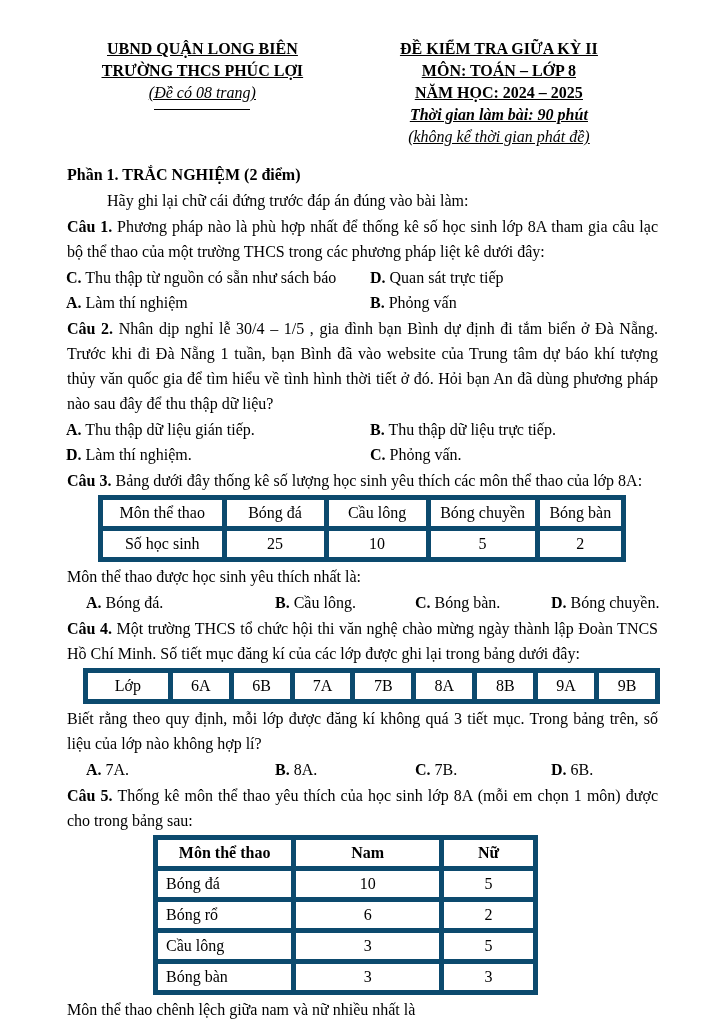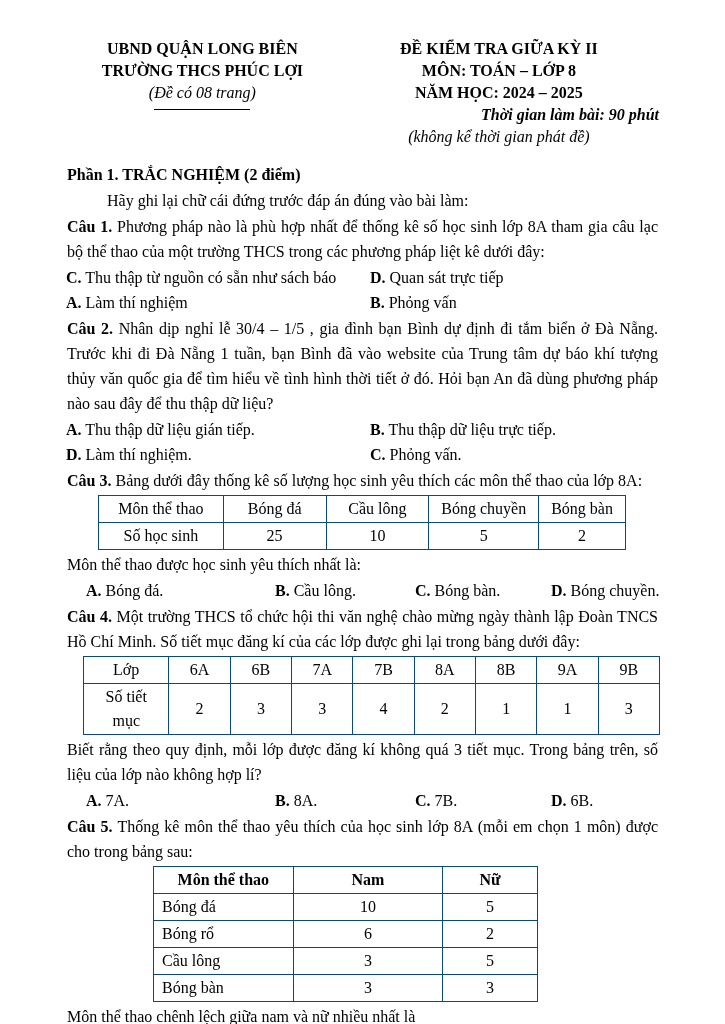--- a/index.html
+++ b/index.html
@@ -4,39 +4,39 @@
 <style>
   html,body{margin:0;padding:0;background:#e8e8e8;}
   .page{
     width:725px;min-height:1024px;margin:0 auto;background:#ffffff;
     box-sizing:border-box;padding:38px 66px 30px 66px;
     font-family:"Liberation Serif","DejaVu Serif",serif;
     font-size:16px;line-height:25px;color:#000;
   }
   .b{font-weight:bold;}
   .i{font-style:italic;}
-  .bi{font-weight:bold;font-style:italic;text-align:right;}
+  .bi{font-weight:bold;font-style:italic;}
   .hdr{display:flex;width:100%;}
   .hdr-left{width:46%;text-align:center;}
   .hdr-right{width:54%;text-align:center;}
-  .hdr div{line-height:22px;}
+  .hdr div{line-height:22px;text-decoration:underline;}
   .rule{width:96px;border-top:1px solid #000;margin:5px auto 10px auto;height:0;}
   .code-box{
     display:inline-block;border:1px solid #000;padding:5px 16px;
     font-weight:bold;margin-top:4px;
   }
   .body-txt{margin-top:14px;}
   .para{margin:1px;text-align:justify;}
   .indent{text-indent:40px;text-align:left;}
   .qlabel{font-weight:bold;}
   .opts2{display:grid;grid-template-columns:304px auto;}
   .opts4a{display:grid;grid-template-columns:189px 140px 136px auto;padding-left:20px;}
   .opt{white-space:nowrap;}
   table.tbl{border-collapse:collapse;margin:2px 0;}
-  table.tbl td{border:1px solid #0c4a6e;padding:1px 6px;text-align:center;line-height:24px;}
+  table.tbl td{border:5px solid #0c4a6e;padding:1px 6px;text-align:center;line-height:24px;}
   .t3{margin-left:32px !important;width:528px;}
   .t4{margin-left:17px !important;width:577px;}
   .t5{margin-left:87px !important;width:385px;}
   .t5 td.l{text-align:left;padding-left:8px;}
   .t5 td.h{font-weight:bold;}
 </style>
 </head>
 <body>
 
 <div class="page">
@@ -134,31 +134,20 @@
         <td>Lớp</td>
         <td>6A</td>
         <td>6B</td>
         <td>7A</td>
         <td>7B</td>
         <td>8A</td>
         <td>8B</td>
         <td>9A</td>
         <td>9B</td>
       </tr>
-      <tr>
-        <td>Số tiết mục</td>
-        <td>2</td>
-        <td>3</td>
-        <td>3</td>
-        <td>4</td>
-        <td>2</td>
-        <td>1</td>
-        <td>1</td>
-        <td>3</td>
-      </tr>
     </tbody>
       </table>
     <p class="para">Biết rằng theo quy định, mỗi lớp được đăng kí không quá 3 tiết mục. Trong bảng trên, số liệu của lớp nào không hợp lí?</p>
     <div class="opts4a">
       <div class="opt"><span class="b">A.</span> <span>7A.</span></div>
       <div class="opt"><span class="b">B.</span> <span>8A.</span></div>
       <div class="opt"><span class="b">C.</span> <span>7B.</span></div>
       <div class="opt"><span class="b">D.</span> <span>6B.</span></div>
     </div>
 

